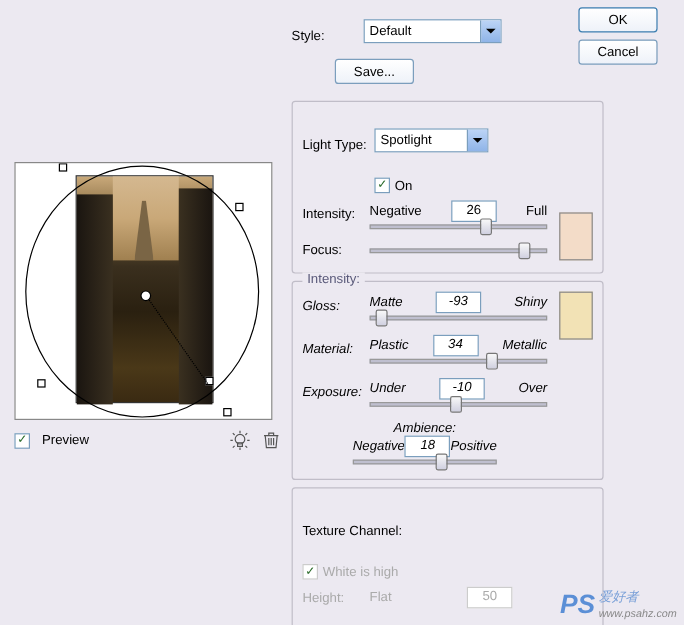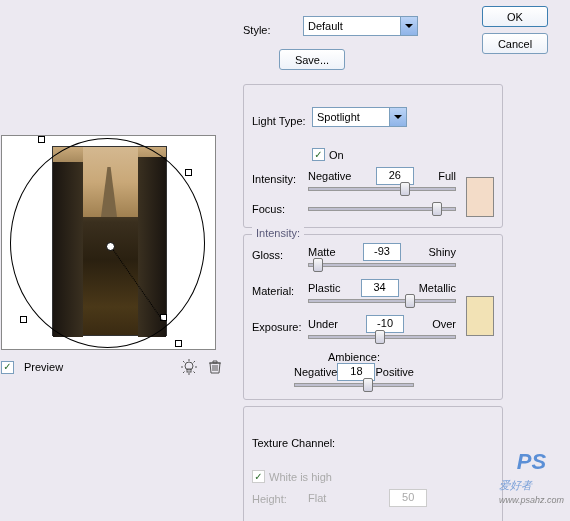--- a/index.html
+++ b/index.html
@@ -1,17 +1,17 @@
 <!DOCTYPE html>
 <html><head>
 <meta charset="utf-8">
 <style>
 * { box-sizing: border-box; margin: 0; padding: 0; font-family: Tahoma, Arial, sans-serif; font-size: 11px; }
 body { background: #ece9f1; width: 570px; height: 521px; position: relative; overflow: hidden; }
-.left-panel { position: absolute; left: 1px; top: 135px; width: 225px; }
+.left-panel { position: absolute; left: 12px; top: 135px; width: 225px; }
 .preview-box { width: 215px; height: 215px; background: #fff; border: 1px solid #888; position: relative; overflow: hidden; }
 .preview-img { position: absolute; left: 50px; top: 10px; width: 115px; height: 190px; background: linear-gradient(180deg,#c9a97a 0%,#8a6f45 15%,#3a2f1e 40%,#2a2010 60%,#4a3818 85%,#3a2a12 100%); border: 1px solid #333; }
 .bldg-l { position:absolute; left:0; top:15px; width:30px; height:175px; background:linear-gradient(90deg,#1a1510,#3a3020);}
 .bldg-r { position:absolute; right:0; top:10px; width:28px; height:180px; background:linear-gradient(90deg,#3a3020,#1a1510);}
 .sky { position:absolute; left:30px; top:0; width:55px; height:70px; background:linear-gradient(180deg,#d4b890,#c9a878,#a08050);}
 .spire { position:absolute; left:48px; top:20px; width:16px; height:50px; background:#7a6545; clip-path:polygon(40% 0,60% 0,100% 100%,0 100%);}
 .ellipse { position: absolute; left: 8px; top: 2px; width: 195px; height: 210px; border: 1px solid #000; border-radius: 50%; }
 .handle { position: absolute; width: 7px; height: 7px; background: #fff; border: 1px solid #000; }
 .center-pt { position: absolute; left: 104px; top: 106px; width: 9px; height: 9px; background: #fff; border: 1px solid #000; border-radius: 50%; }
 .ray { position: absolute; left: 108px; top: 110px; width: 1px; height: 90px; background: #000; transform-origin: top; transform: rotate(-35deg); border-right:1px dotted #000; background:none;}
@@ -32,21 +32,21 @@
 .slider-label { width: 56px; }
 .slider-block { flex: 1; position: relative; margin-right: 4px; }
 .slider-header { display: flex; justify-content: space-between; align-items: center; margin-bottom: 2px; font-size: 10px; }
 .numbox { width: 38px; height: 18px; border: 1px solid #7b9ebd; background: #fff; text-align: center; padding: 1px 0; }
 .track { height: 4px; background: #bfbfcf; border: 1px solid #999; position: relative; }
 .thumb { position: absolute; top: -6px; width: 10px; height: 14px; background: linear-gradient(#f8f8f8,#d0d0e0); border: 1px solid #777; border-radius: 2px; }
 .swatch { width: 28px; height: 40px; border: 1px solid #888; margin-left: 6px; }
 .btns-top { position: absolute; right: 22px; top: 6px; display: flex; flex-direction: column; gap: 6px; }
 .cb { width: 13px; height: 13px; border: 1px solid #7b9ebd; background: #fff; display: inline-flex; align-items: center; justify-content: center; margin-right: 4px; }
 .cb.checked::after { content: "✓"; font-size: 10px; color: #2a6b2a; line-height: 1; }
-.watermark { position: absolute; right: 6px; bottom: 16px; font-size: 13px; color: #7aa0d8; font-style: italic; display:flex; align-items:center; gap:3px;flex-direction:column;}
+.watermark { position: absolute; right: 6px; bottom: 4px; font-size: 13px; color: #7aa0d8; font-style: italic; display:flex; align-items:center; gap:3px;}
 .watermark .ps { font-weight:bold; color:#5b8fd6; font-size:22px; font-style:italic;}
 .smalltxt { font-size:9px; color:#888;}
 .disabled { color:#aaa; }
 </style>
 </head>
 <body>
 
 <div class="btns-top">
   <div class="btn default">OK</div>
   <div class="btn">Cancel</div>
@@ -101,21 +101,21 @@
               </div>
           </div>
         </div>
       </div>
       <div class="swatch" style="background:#f3dcc8"></div>
     </div>
   </div>
 
   <div class="section">
     <span class="section-title">Intensity:</span>
-    <div style="display:flex; align-items:center;">
+    <div style="display:flex; align-items:flex-start;font-style:italic;">
       <div style="flex:1">
 
         <div class="slider-row">
           <span class="slider-label">Gloss:</span>
           <div class="slider-block">
             <div class="slider-header">
               <span>Matte</span>
               <span class="numbox">-93</span>
               <span>Shiny</span>
             </div>

